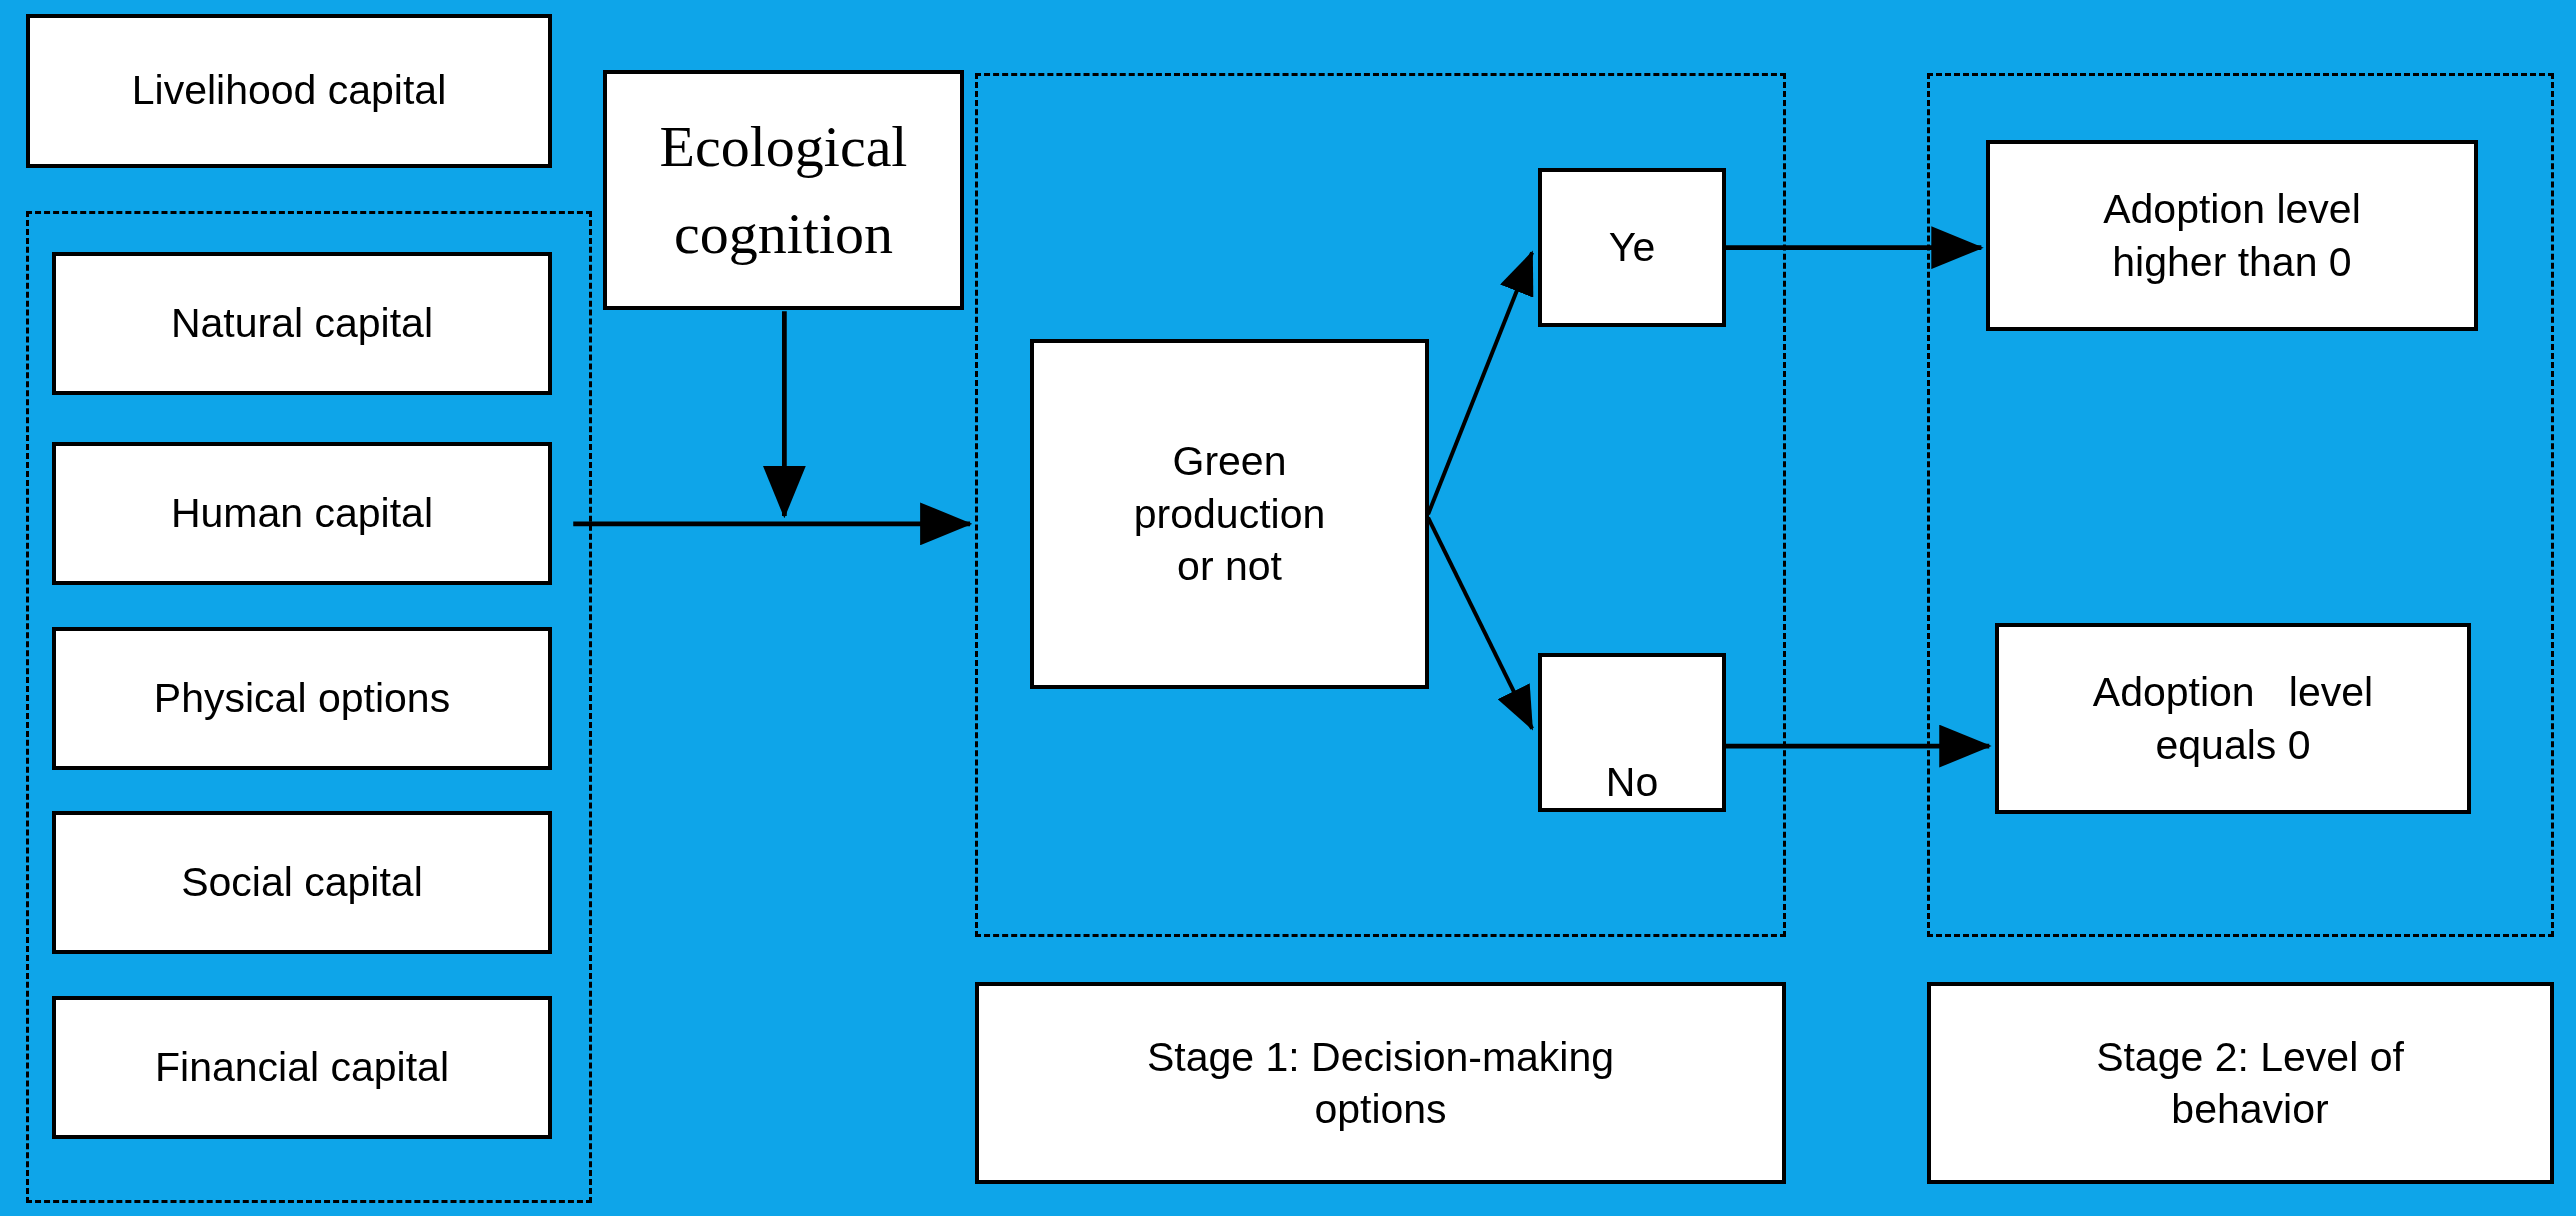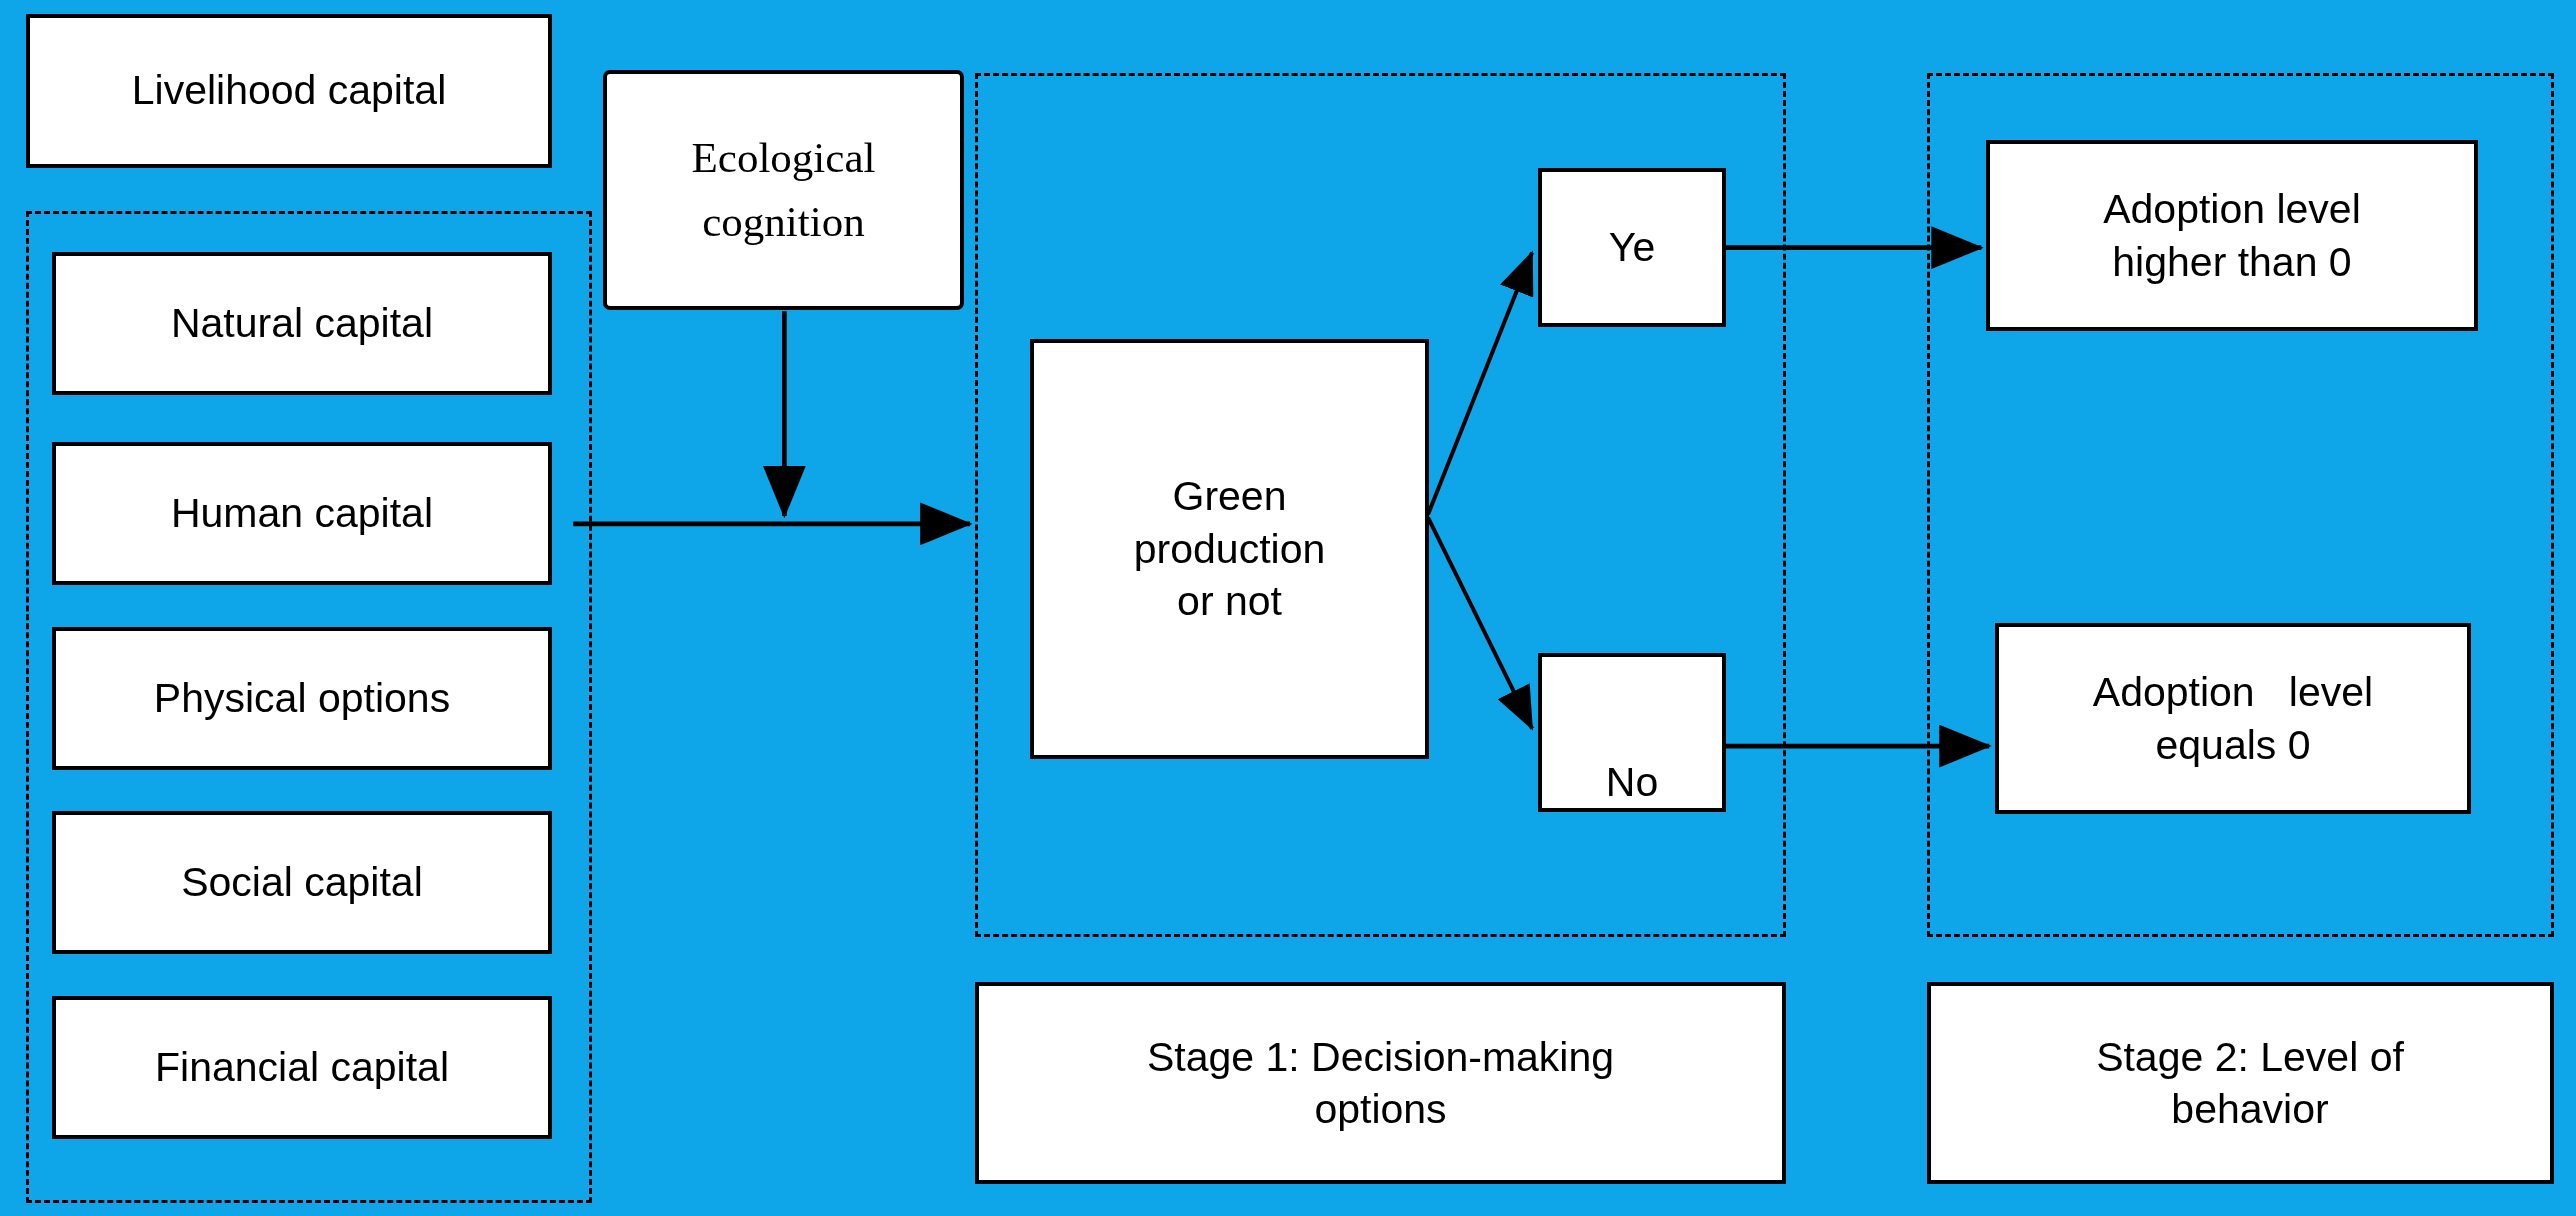--- a/index.html
+++ b/index.html
@@ -26,23 +26,22 @@
     justify-content: center;
     text-align: center;
     color: #000000;
     font-family: "Liberation Sans", sans-serif;
     font-size: 41px;
     line-height: 1.28;
     z-index: 3;
   }
   .box.serif {
     font-family: "Liberation Serif", serif;
-    font-size: 43px;
+    font-size: 58px;
     line-height: 1.5;
-    border-radius: 7px;
   }
   .dashed-group {
     position: absolute;
     box-sizing: border-box;
     border: 3.2px dashed #000000;
     background: transparent;
     z-index: 1;
   }
   .svg-layer {
     position: absolute;
@@ -86,21 +85,21 @@
     <span class="boxline">Financial capital</span>
   </div>
 
   <div class="box serif" style="left:603px; top:70px; width:361px; height:240px;">
     <span class="boxline">Ecological</span>
     <span class="boxline">cognition</span>
   </div>
 
   <div class="dashed-group" style="left:975px; top:73px; width:811px; height:864px;"></div>
 
-  <div class="box" style="left:1030px; top:339px; width:399px; height:420px;">
+  <div class="box" style="left:1030px; top:339px; width:399px; height:350px;">
     <span class="boxline">Green</span>
     <span class="boxline">production</span>
     <span class="boxline">or not</span>
   </div>
 
   <div class="box" style="left:1538px; top:168px; width:188px; height:159px;">
     <span class="boxline">Ye</span>
   </div>
 
   <div class="box" style="left:1538px; top:653px; width:188px; height:159px;justify-content:flex-end;">

